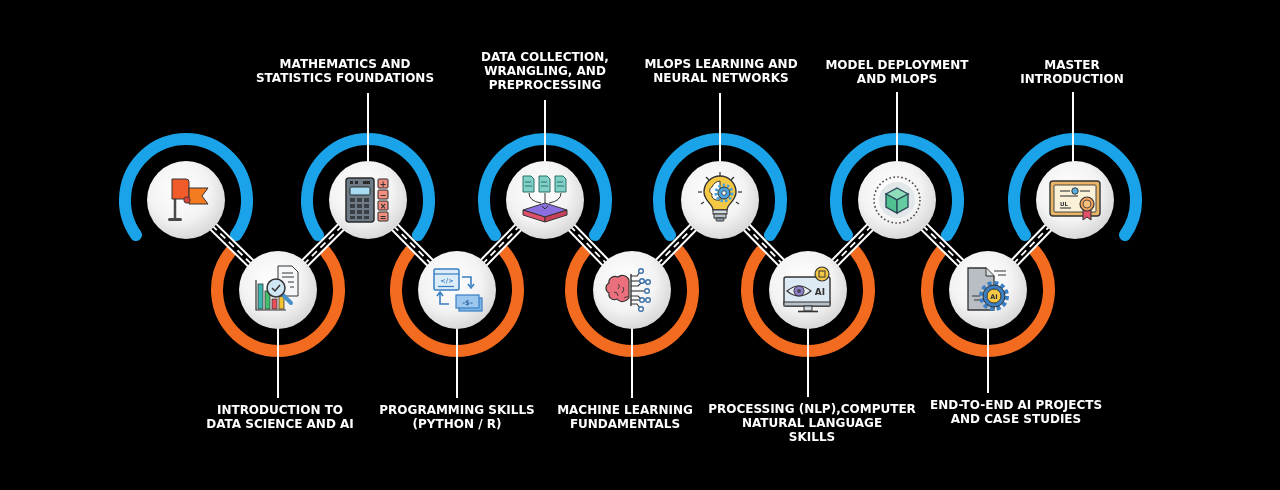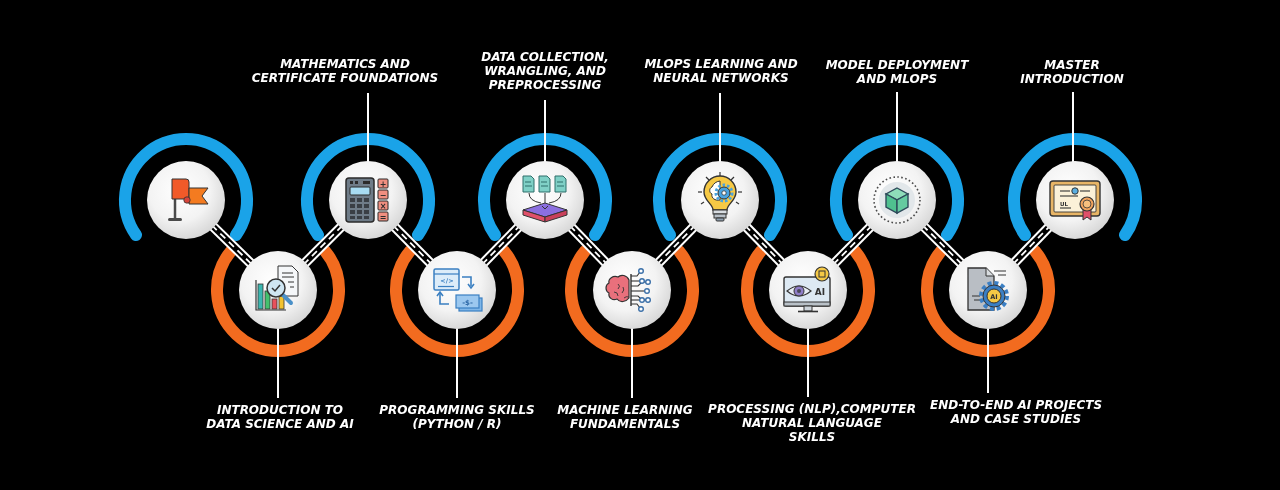--- a/index.html
+++ b/index.html
@@ -8,21 +8,21 @@
     background: #000000; position: relative;
     font-family: "DejaVu Sans", "Liberation Sans", sans-serif;
   }
   #roadmap-svg { position: absolute; left: 0; top: 0; }
   .label {
     position: absolute; width: 300px; text-align: center;
     color: #ffffff; font-weight: bold; font-size: 12px;
     line-height: 13.8px; letter-spacing: 0px;
     font-family: "DejaVu Sans", "Liberation Sans", sans-serif;
   }
-  .label div { white-space: nowrap; font-style: italic; }
+  .label div { white-space: nowrap; }
   .icon-text { font-family: "DejaVu Sans", "Liberation Sans", sans-serif; font-weight: bold; }
 </style>
 </head>
 <body>
 
 <svg id="roadmap-svg" width="1280" height="490" viewBox="0 0 1280 490">
   <defs>
     <radialGradient id="nodeGrad" cx="42%" cy="38%" r="65%">
       <stop offset="0%" stop-color="#ffffff"></stop>
       <stop offset="60%" stop-color="#f3f3f3"></stop>
@@ -302,21 +302,21 @@
     <circle cx="0" cy="-9" r="3.2" fill="#5aaee0" stroke="#333" stroke-width="1"></circle>
     <text class="icon-text" x="-11" y="6" font-size="5.5" fill="#333" text-anchor="middle">UL</text>
     <path d="M8,8 v12 l4,-3 l4,3 v-12 z" fill="#e0506a" stroke="#333" stroke-width="1"></path>
     <circle cx="12" cy="4" r="7" fill="#f0a35e" stroke="#333" stroke-width="1.2"></circle>
     <circle cx="12" cy="4" r="4" fill="#f6bf7e" stroke="#333" stroke-width="0.8"></circle>
   </g>
 </svg>
 
 <div class="label" style="left:195px; top:58px;">
   <div>MATHEMATICS AND</div>
-  <div>CERTIFICATE FOUNDATIONS</div>
+  <div>STATISTICS FOUNDATIONS</div>
 </div>
 <div class="label" style="left:395px; top:51px;">
   <div>DATA COLLECTION,</div>
   <div>WRANGLING, AND</div>
   <div>PREPROCESSING</div>
 </div>
 <div class="label" style="left:571px; top:58px;">
   <div>MLOPS LEARNING AND</div>
   <div>NEURAL NETWORKS</div>
 </div>

